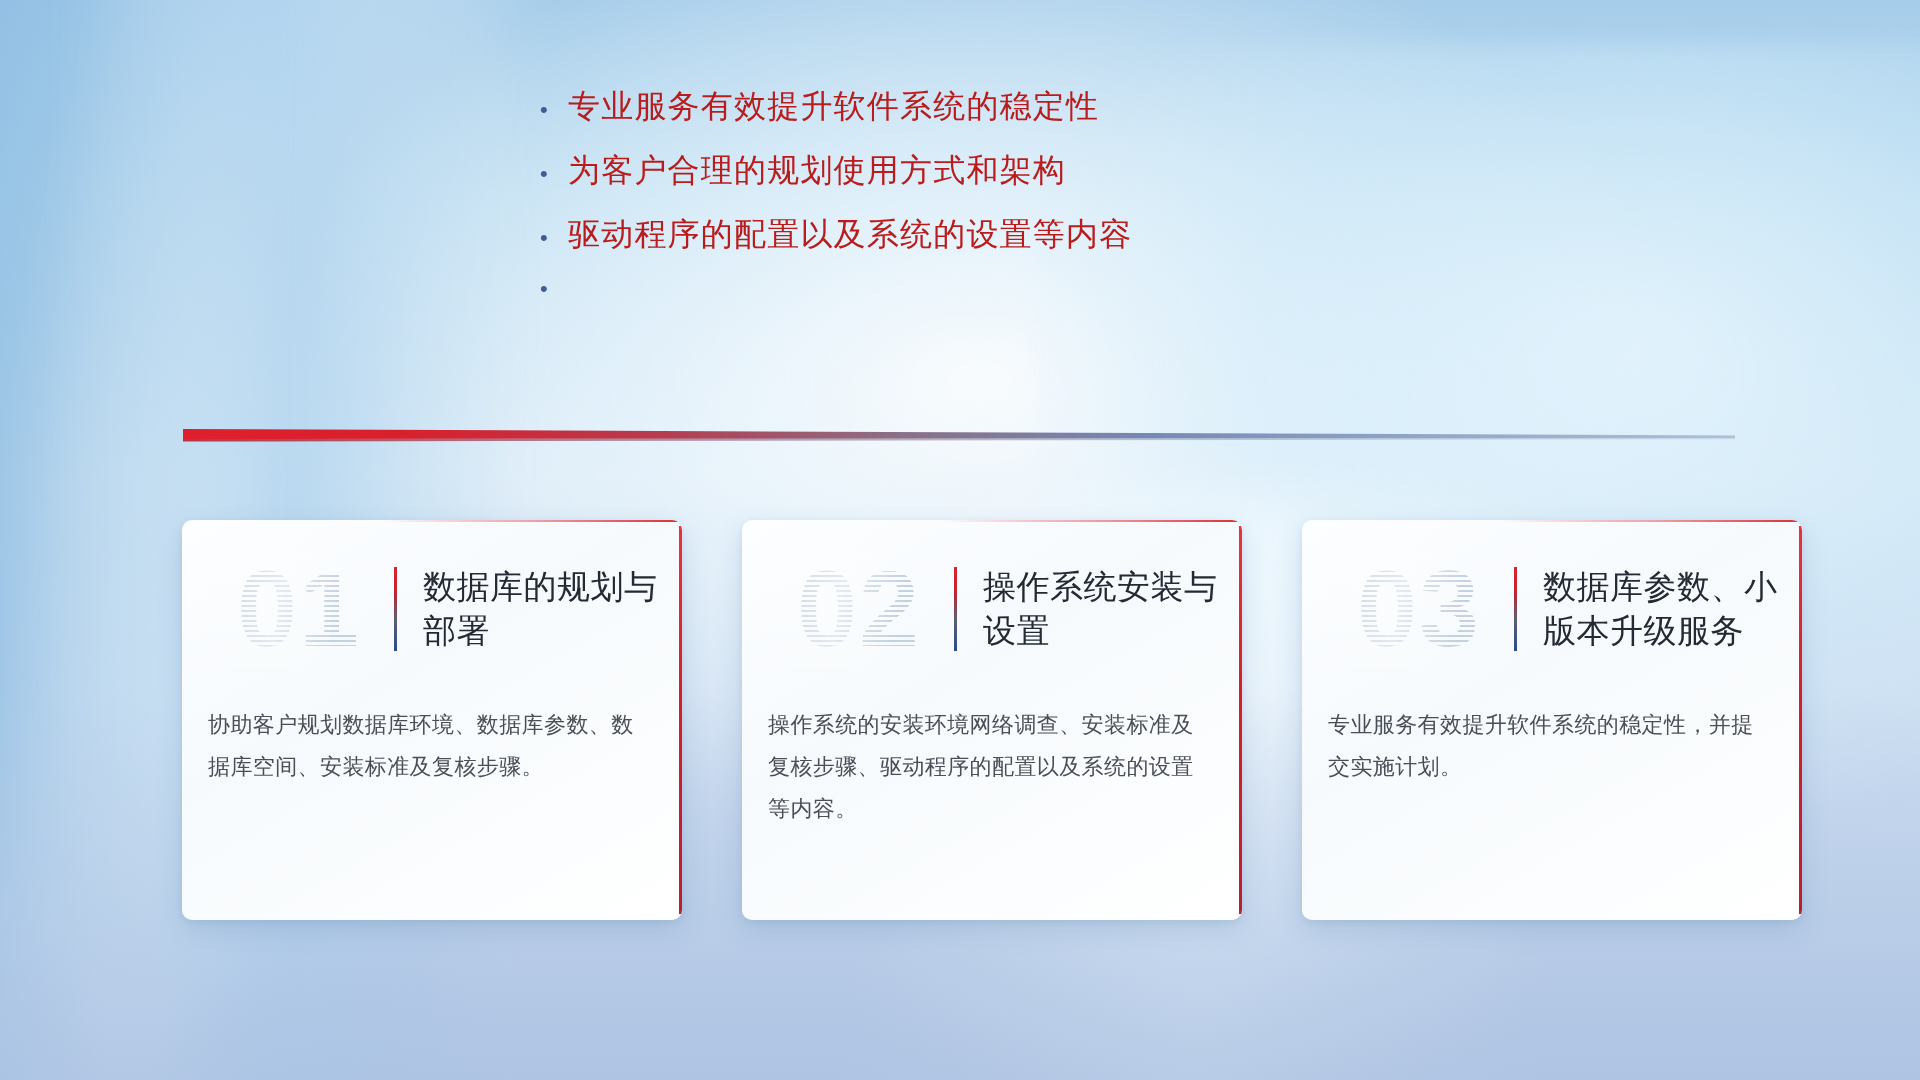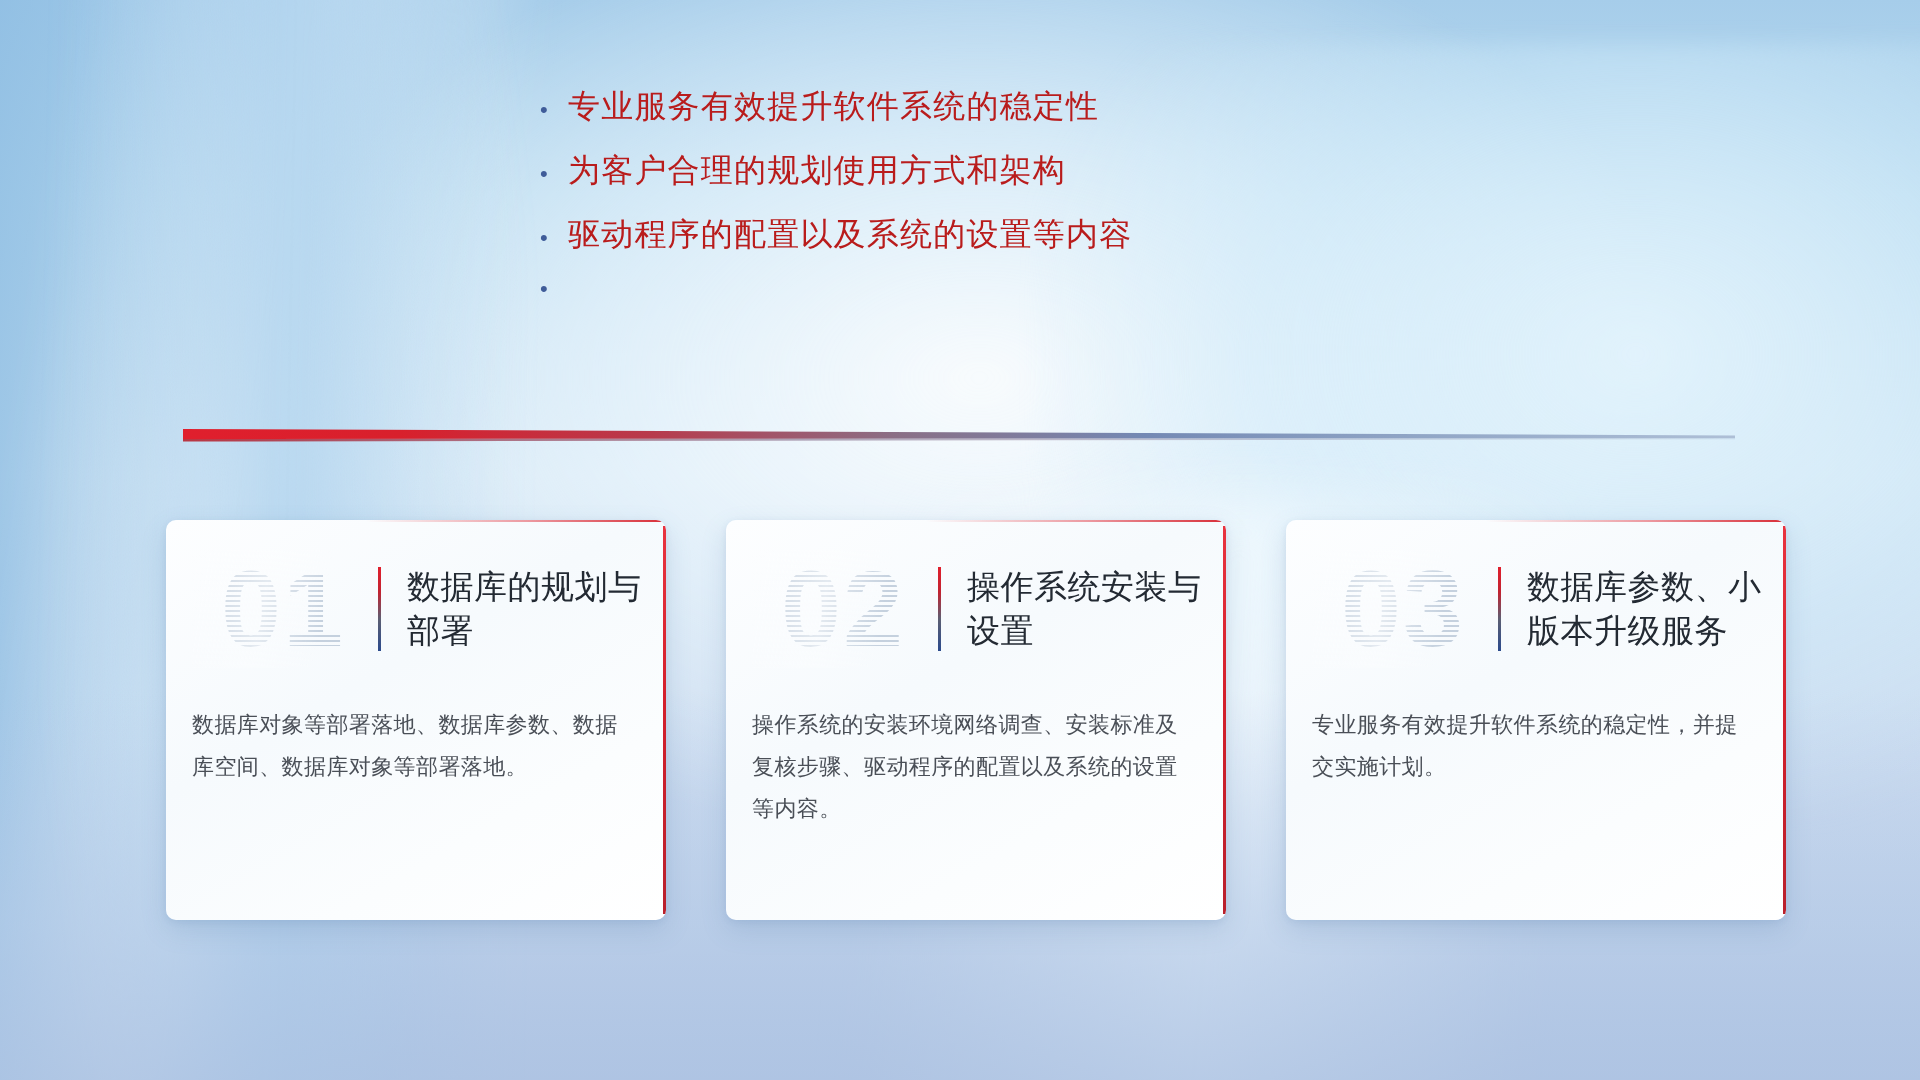--- a/index.html
+++ b/index.html
@@ -74,21 +74,21 @@
   
   .divider-wrap{
     position:absolute;left:183px;top:424px;width:1552px;height:26px;
   }
   .divider{
     position:absolute;left:0;top:0;width:100%;height:100%;
   }
 
   
   .cards{
-    position:absolute;left:166px;top:520px;
+    position:absolute;left:182px;top:520px;
     width:1620px;height:400px;
     display:flex;justify-content:space-between;
   }
   .card{
     position:relative;
     width:500px;height:400px;
     border-radius:10px;
     background:linear-gradient(150deg,#fdfeff 0%,#f6fafd 40%,#fbfdfe 72%,#ffffff 100%);
     box-shadow:0 10px 26px rgba(86,124,170,.20), 0 2px 6px rgba(86,124,170,.12);
     overflow:hidden;
@@ -215,21 +215,21 @@
   <div class="cards">
 
     <div class="card">
       <div class="card-edge"></div>
       <div class="card-edge-top"></div>
       <div class="card-head">
         <div class="ghost-num">01</div>
         <div class="head-bar"></div>
         <div class="card-title">数据库的规划与部署</div>
       </div>
-      <div class="card-body">数据库对象等部署落地、数据库参数、数据库空间、数据库对象等部署落地。</div>
+      <div class="card-body">协助客户规划数据库环境、数据库参数、数据库空间、安装标准及复核步骤。</div>
     </div>
 
     <div class="card">
       <div class="card-edge"></div>
       <div class="card-edge-top"></div>
       <div class="card-head">
         <div class="ghost-num">02</div>
         <div class="head-bar"></div>
         <div class="card-title">操作系统安装与设置</div>
       </div>

